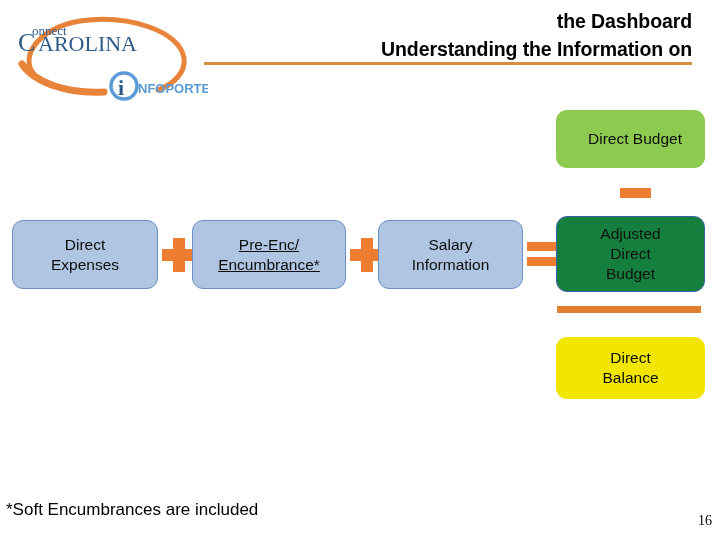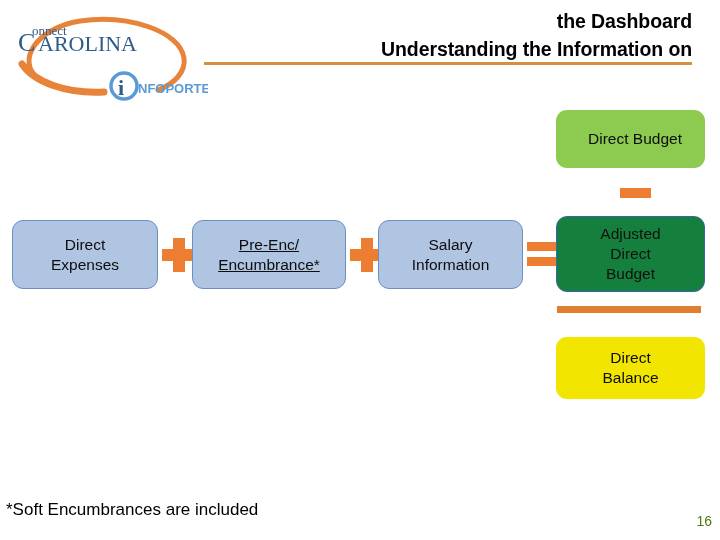--- a/index.html
+++ b/index.html
@@ -154,23 +154,23 @@
     left: 6px;
     top: 500px;
     font-family: "Liberation Sans", sans-serif;
     font-size: 17px;
     color: #000000;
   }
   .page-number {
     position: absolute;
     right: 8px;
     top: 513px;
-    font-family: Liberation Sans, sans-serif;
+    font-family: Liberation Serif, serif;
     font-size: 14px;
-    color: #4d7c0f;
+    color: #000000;
     text-align: right;
   }
 </style>
 </head>
 <body>
 
 <div class="slide">
 
   <div class="logo">
     <svg width="200" height="100" viewBox="0 0 200 100" xmlns="http://www.w3.org/2000/svg">

